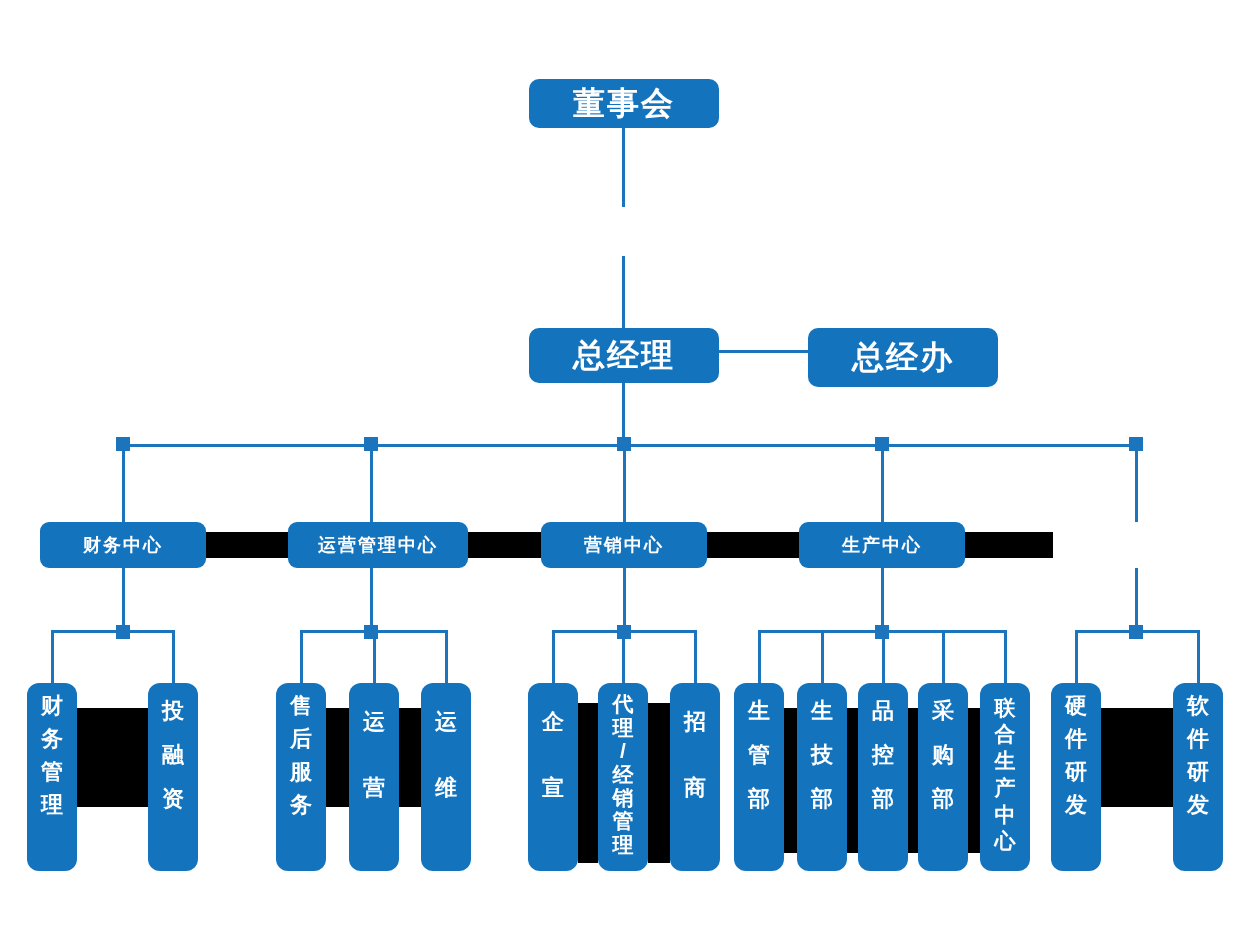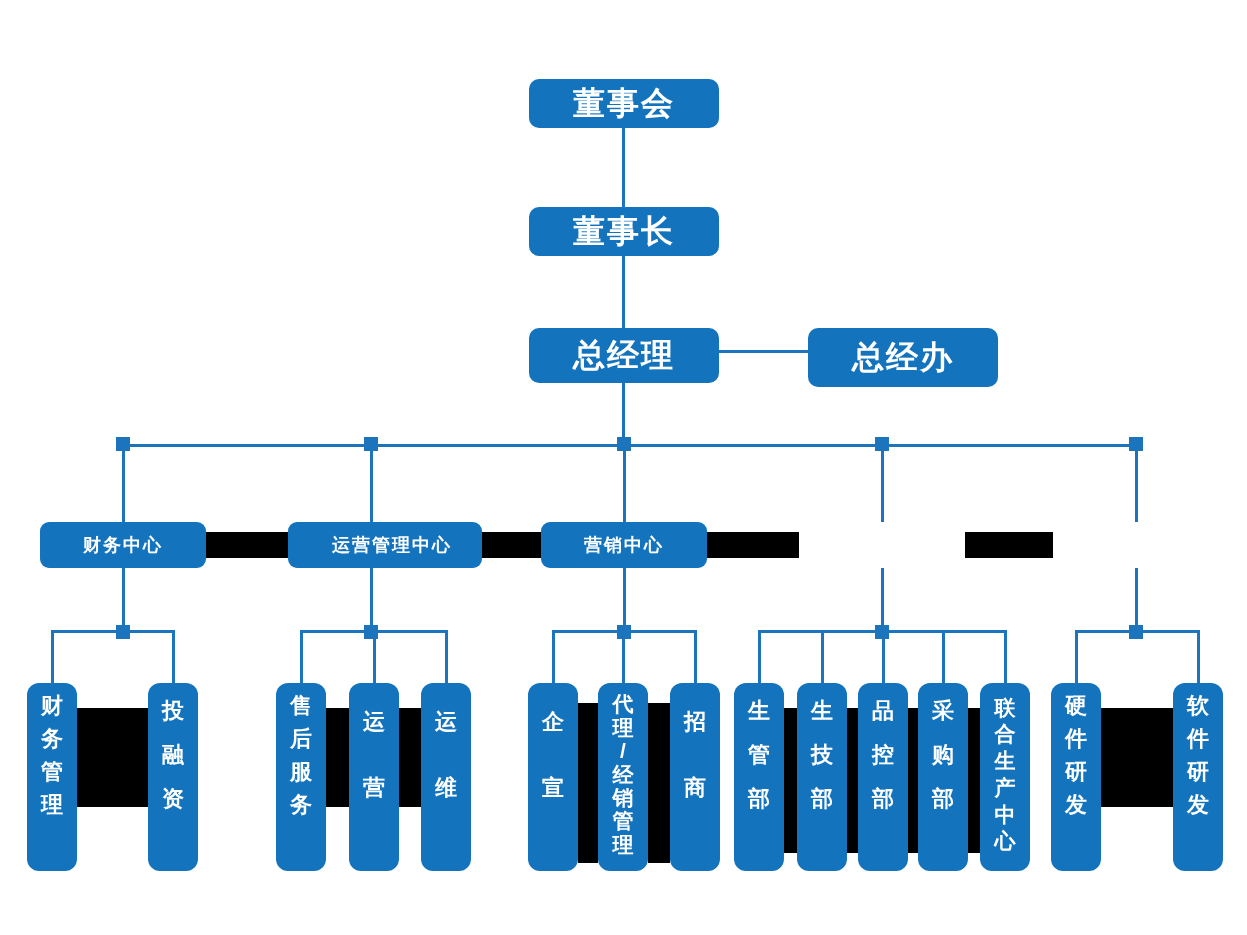--- a/index.html
+++ b/index.html
@@ -92,27 +92,27 @@
   <div class="ln" style="left:694px;top:630px;width:3px;height:53px;"></div>
   <div class="ln" style="left:758px;top:630px;width:3px;height:53px;"></div>
   <div class="ln" style="left:821px;top:630px;width:3px;height:53px;"></div>
   <div class="ln" style="left:882px;top:630px;width:3px;height:53px;"></div>
   <div class="ln" style="left:942px;top:630px;width:3px;height:53px;"></div>
   <div class="ln" style="left:1004px;top:630px;width:3px;height:53px;"></div>
   <div class="ln" style="left:1075px;top:630px;width:3px;height:53px;"></div>
   <div class="ln" style="left:1197px;top:630px;width:3px;height:53px;"></div>
 
   <div class="hbox" style="left:529px;top:79px;width:190px;height:49px;">董事会</div>
-  <div class="hbox" style="left:529px;top:207px;width:190px;height:49px;">董事长</div>
   <div class="hbox" style="left:529px;top:328px;width:190px;height:55px;">总经理</div>
   <div class="hbox" style="left:808px;top:328px;width:190px;height:59px;">总经办</div>
 
   <div class="hbox cbox" style="left:40px;top:522px;width:166px;height:46px;">财务中心</div>
-  <div class="hbox cbox" style="left:288px;top:522px;width:180px;height:46px;padding-left:14px;">运营管理中心</div>
+  <div class="hbox cbox" style="left:288px;top:522px;width:180px;height:46px;">运营管理中心</div>
   <div class="hbox cbox" style="left:541px;top:522px;width:166px;height:46px;font-family:Liberation Mono, monospace;">营销中心</div>
+  <div class="hbox cbox" style="left:799px;top:522px;width:166px;height:46px;">生产中心</div>
 
   <div class="vbox" style="left:27px;top:683px;width:50px;height:188px;">
       <span>财</span>
       <span>务</span>
       <span>管</span>
       <span>理</span>
     </div>
   <div class="vbox" style="left:148px;top:683px;width:50px;height:188px;">
       <span>投</span>
       <span>融</span>

